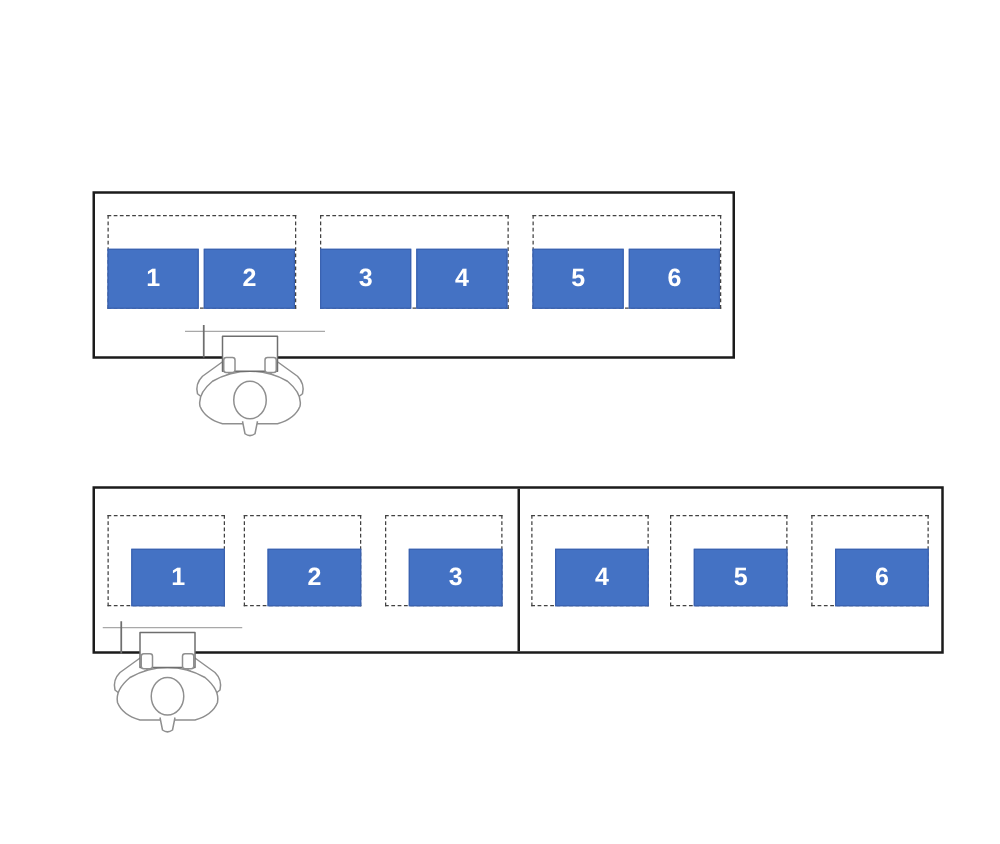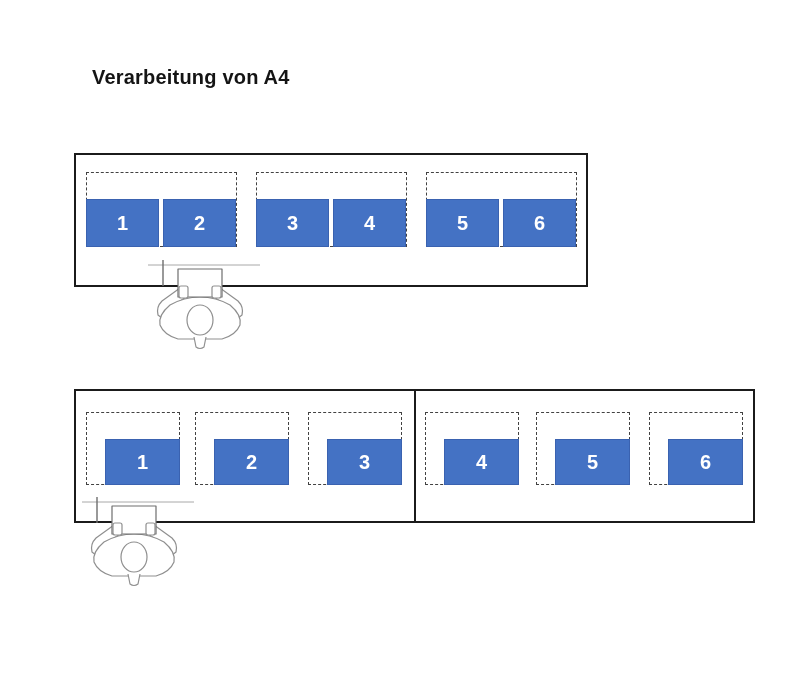--- a/index.html
+++ b/index.html
@@ -62,21 +62,20 @@
     width: 112px;
     height: 92px;
   }
   .operator svg { display: block; width: 100%; height: 100%; }
 </style>
 </head>
 <body>
 
 <div class="canvas">
 
-  <h1 class="title">Verarbeitung von A4</h1>
 
   <div class="machine machine-top"></div>
 
   <div class="tray tray-top" style="left:86px;"></div>
   <div class="tray tray-top" style="left:256px;"></div>
   <div class="tray tray-top" style="left:426px;"></div>
 
   <div class="sheet sheet-top" style="left:86px;">
       <span>1</span>
     </div>

